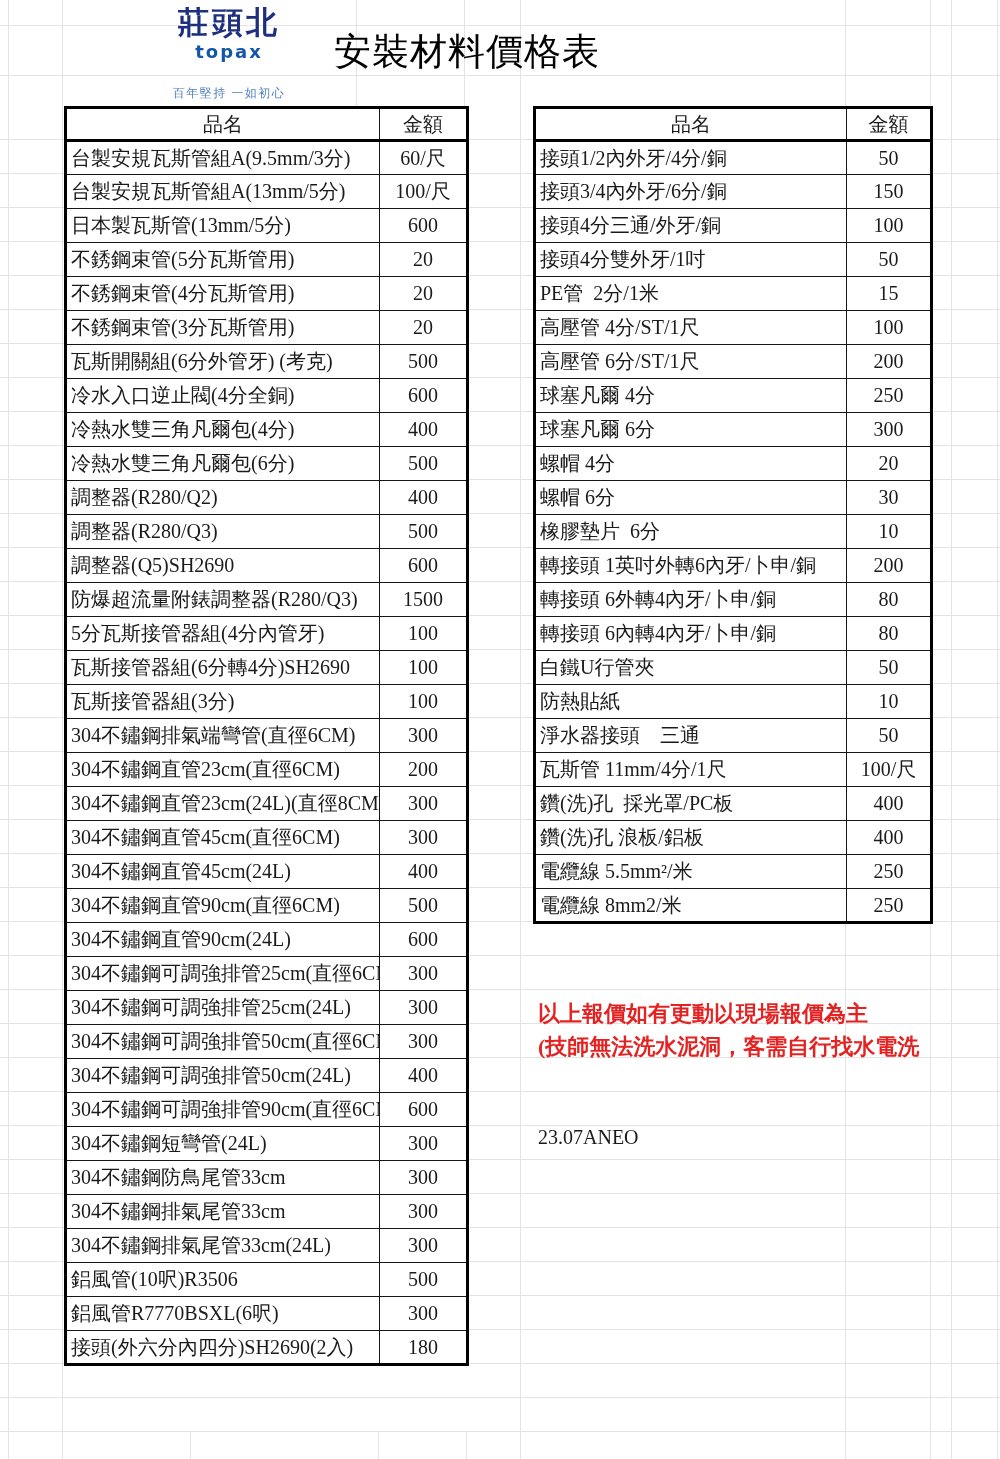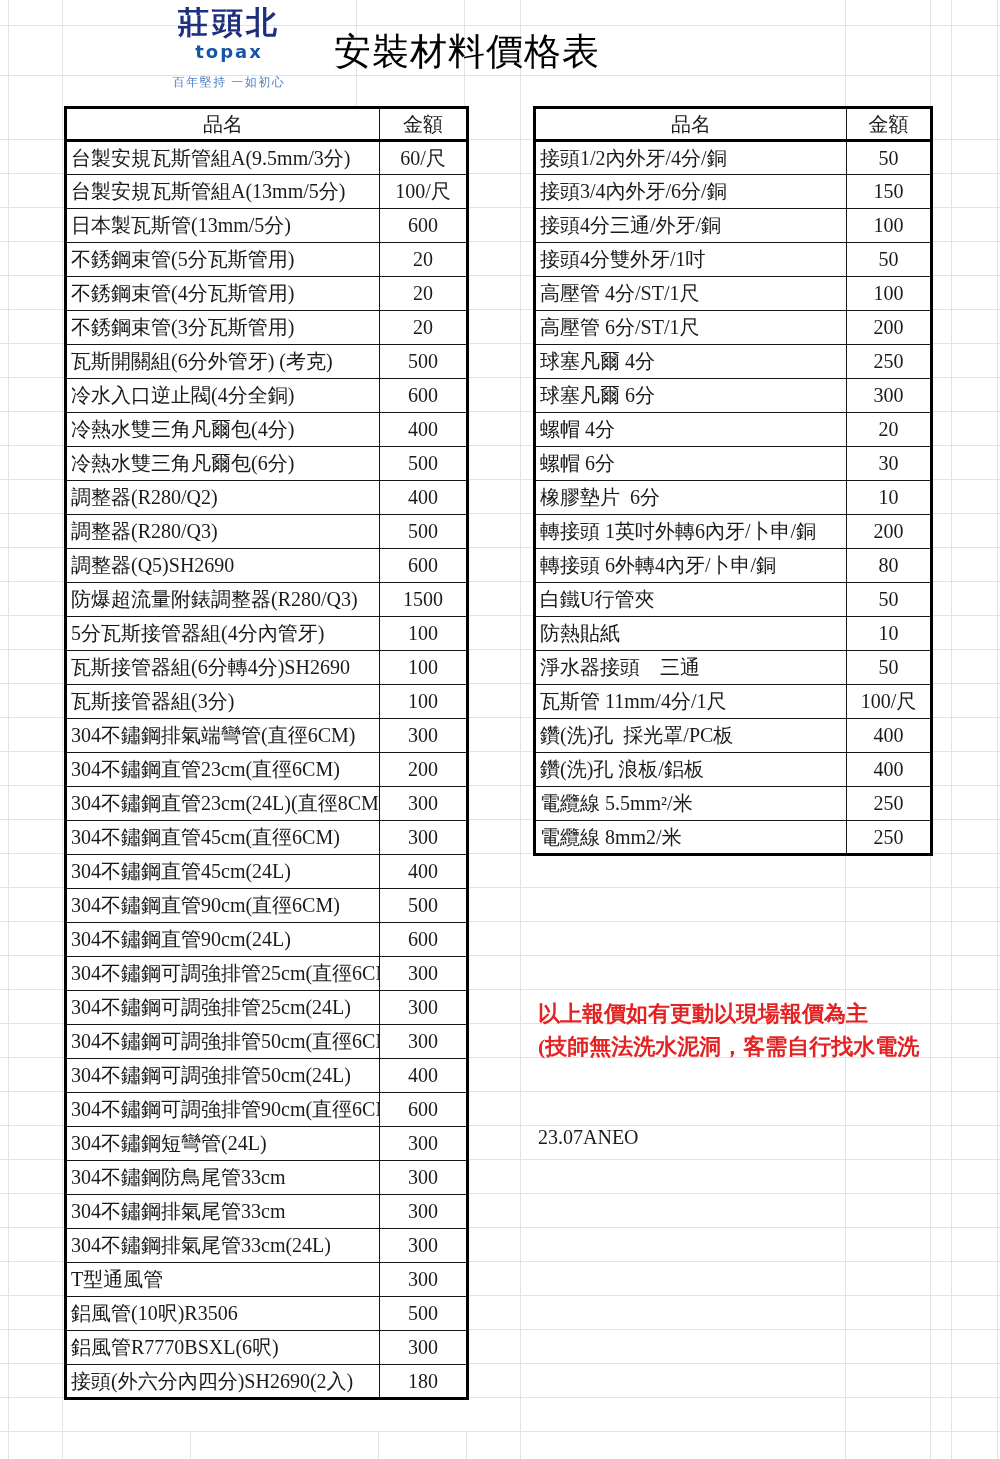--- a/index.html
+++ b/index.html
@@ -13,21 +13,21 @@
     background:repeating-linear-gradient(to bottom, transparent 0 33px, #e3e3e3 33px 34px);
   }
   .hline{position:absolute;left:0;width:1000px;height:1px;background:#e3e3e3;z-index:0;}
   .vline{position:absolute;top:0;width:1px;height:1459px;background:#e3e3e3;z-index:0;}
   .vstub{position:absolute;width:1px;background:#e3e3e3;z-index:0;}
 
   
   .logo{position:absolute;left:148px;top:6px;width:162px;text-align:center;z-index:3;}
   .logo .brand{font-size:31px;font-weight:bold;color:#1d2f7e;letter-spacing:3px;line-height:34px;}
   .logo .wordmark{font-family:"DejaVu Sans","Liberation Sans",sans-serif;font-size:18px;font-weight:bold;color:#1457a8;letter-spacing:2px;line-height:22px;margin-top:1px;}
-  .logo .tagline{font-size:12px;color:#4d7fc0;letter-spacing:1.5px;margin-top:11px;}
+  .logo .tagline{font-size:12px;color:#4d7fc0;letter-spacing:1.5px;margin-top:22px;}
 
   .title{position:absolute;left:334px;top:27px;font-size:37px;color:#000;letter-spacing:1px;z-index:3;white-space:pre;}
 
   
   table.price{
     position:absolute;top:106px;border-collapse:collapse;table-layout:fixed;
     background:#fff;border:3px solid #000;z-index:2;
   }
   #table-left{left:64px;width:402px;}
   #table-right{left:533px;width:397px;}
@@ -246,24 +246,20 @@
         <tr>
           <td class="name">304不鏽鋼排氣尾管33cm</td>
           <td class="amt">300</td>
         </tr>
 
         <tr>
           <td class="name">304不鏽鋼排氣尾管33cm(24L)</td>
           <td class="amt">300</td>
         </tr>
 
-        <tr>
-          <td class="name">T型通風管</td>
-          <td class="amt">300</td>
-        </tr>
 
         <tr>
           <td class="name">鋁風管(10呎)R3506</td>
           <td class="amt">500</td>
         </tr>
 
         <tr>
           <td class="name">鋁風管R7770BSXL(6呎)</td>
           <td class="amt">300</td>
         </tr>
@@ -301,20 +297,24 @@
         <tr>
           <td class="name">接頭4分三通/外牙/銅</td>
           <td class="amt">100</td>
         </tr>
 
         <tr>
           <td class="name">接頭4分雙外牙/1吋</td>
           <td class="amt">50</td>
         </tr>
 
+        <tr>
+          <td class="name">PE管  2分/1米</td>
+          <td class="amt">15</td>
+        </tr>
 
         <tr>
           <td class="name">高壓管 4分/ST/1尺</td>
           <td class="amt">100</td>
         </tr>
 
         <tr>
           <td class="name">高壓管 6分/ST/1尺</td>
           <td class="amt">200</td>
         </tr>
@@ -347,20 +347,24 @@
         <tr>
           <td class="name">轉接頭 1英吋外轉6內牙/卜申/銅</td>
           <td class="amt">200</td>
         </tr>
 
         <tr>
           <td class="name">轉接頭 6外轉4內牙/卜申/銅</td>
           <td class="amt">80</td>
         </tr>
 
+        <tr>
+          <td class="name">轉接頭 6內轉4內牙/卜申/銅</td>
+          <td class="amt">80</td>
+        </tr>
 
         <tr>
           <td class="name">白鐵U行管夾</td>
           <td class="amt">50</td>
         </tr>
 
         <tr>
           <td class="name">防熱貼紙</td>
           <td class="amt">10</td>
         </tr>

